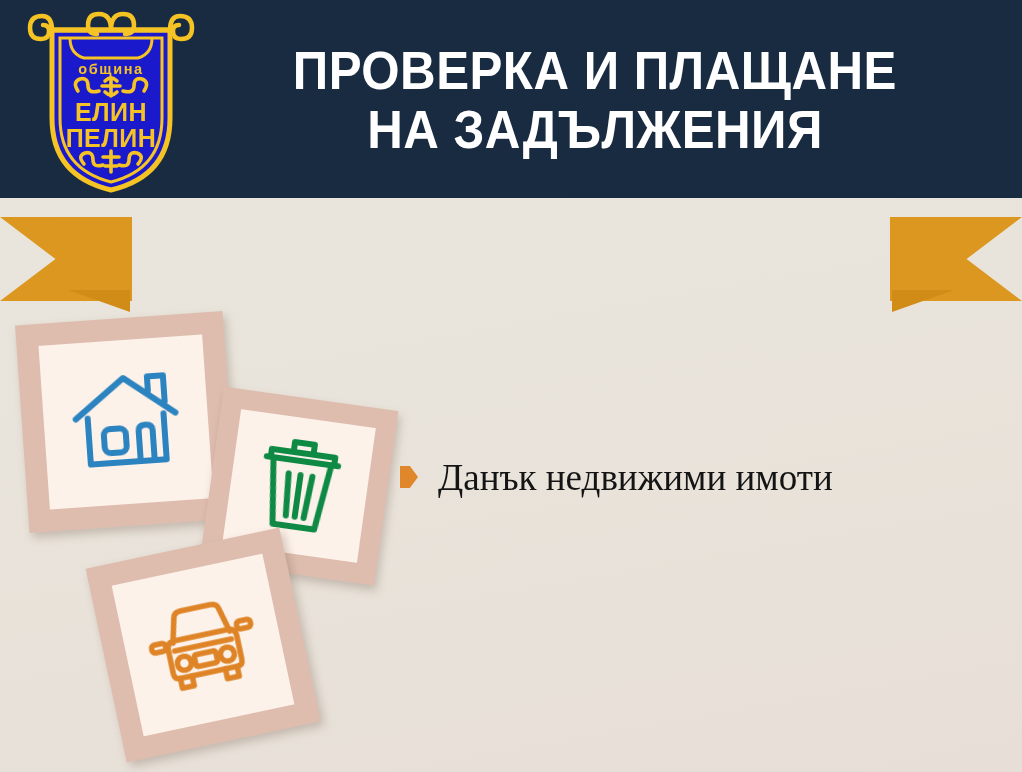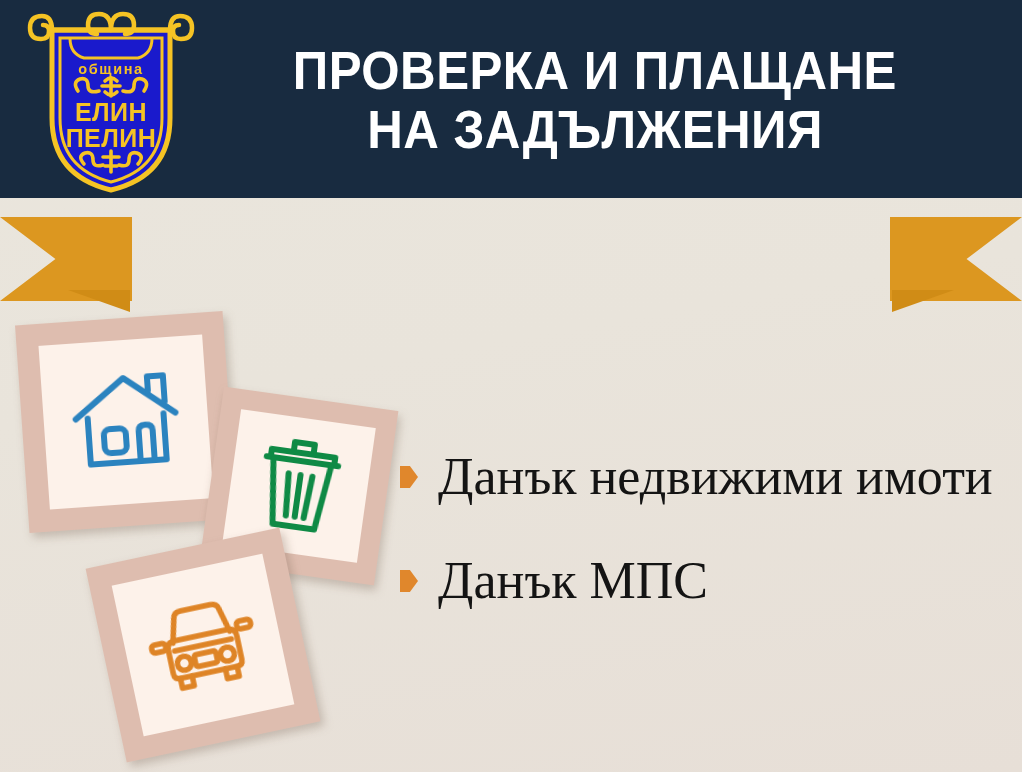--- a/index.html
+++ b/index.html
@@ -132,21 +132,21 @@
   }
   .bullet-marker {
     width: 18px; height: 22px;
     background: #E0872C;
     clip-path: polygon(0% 0%, 55% 0%, 100% 50%, 55% 100%, 0% 100%);
     flex: 0 0 auto;
     margin-right: 20px;
   }
   .bullet-label {
     font-family: "Liberation Serif", serif;
-    font-size: 52px;
+    font-size: 37px;
     color: #141414;
     white-space: nowrap;
     line-height: 1;
   }
 </style>
 </head>
 <body>
 
 <div id="poster">
 
@@ -256,20 +256,16 @@
   </div>
 
   <div class="bullet-list">
 
     <div class="bullet-row">
       <span class="bullet-marker"></span>
       <span class="bullet-label">Данък недвижими имоти</span>
     </div>
 
 
-    <div class="bullet-row">
-      <span class="bullet-marker"></span>
-      <span class="bullet-label">Данък МПС</span>
-    </div>
 
   </div>
 
 </div>
 
 </body></html>

